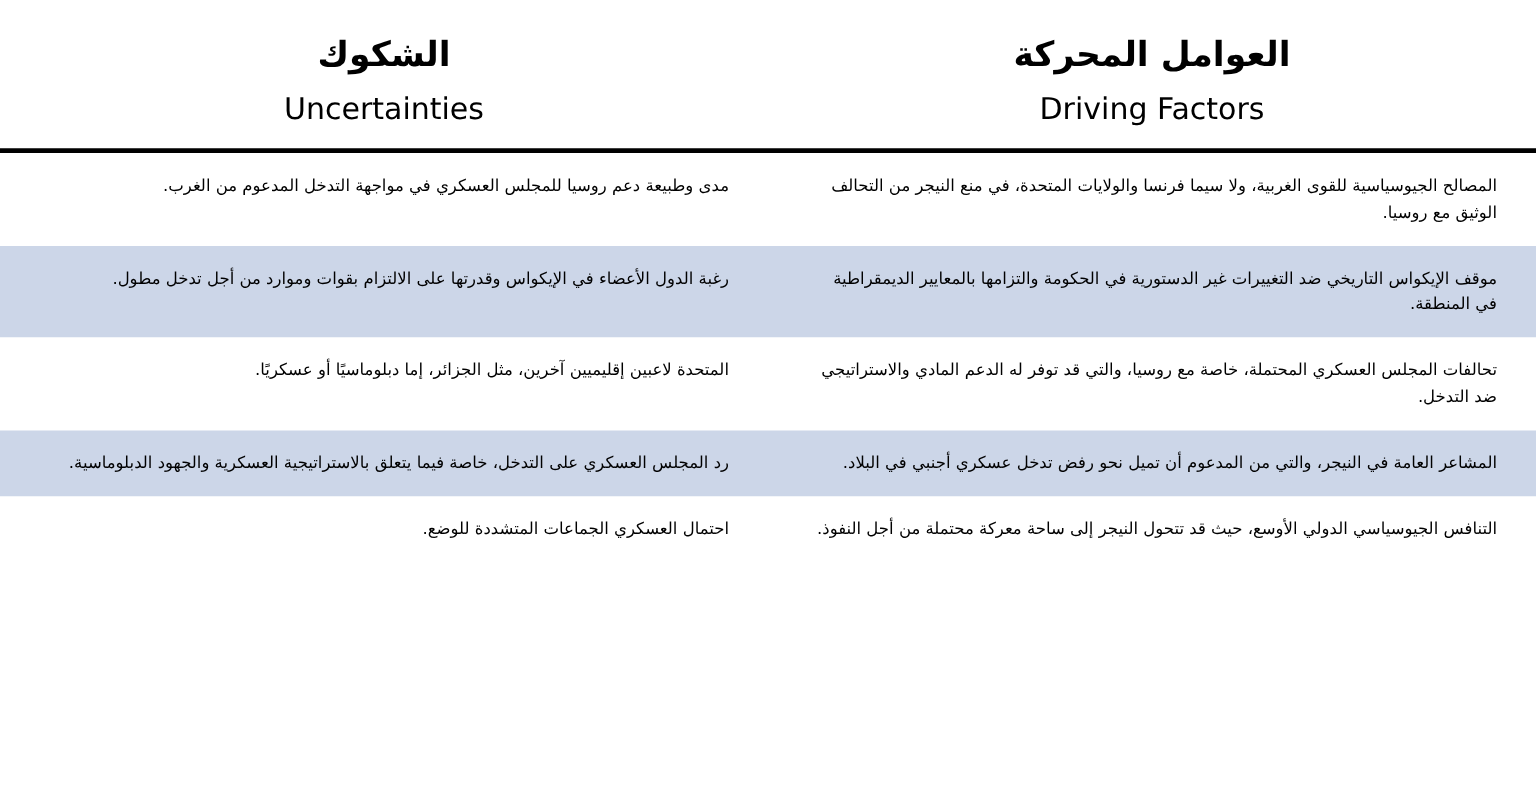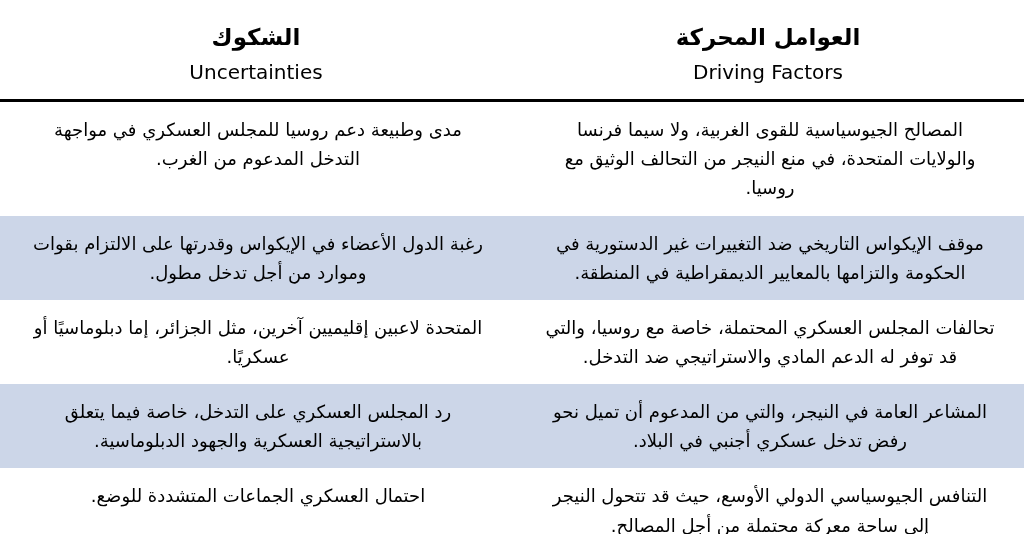--- a/index.html
+++ b/index.html
@@ -49,23 +49,23 @@
     line-height: 1.3;
     margin: 0 0 6px 0;
     direction: ltr;
   }
   thead tr.header-row th {
     border-bottom: 3px solid #000000;
   }
   tbody td {
     padding: 13px 26px 13px 30px;
     vertical-align: top;
-    text-align: center;
+    text-align: right;
     direction: rtl;
-    font-size: 18px;
+    font-size: 11px;
     line-height: 1.62;
     border: none;
   }
   tbody tr.shaded td {
     background: #ccd6e8;
   }
   tbody tr.plain td {
     background: #ffffff;
   }
   .cell-text {
@@ -121,21 +121,21 @@
       <tr class="shaded">
         <td>
           <span class="cell-text">المشاعر العامة في النيجر، والتي من المدعوم أن تميل نحو رفض تدخل عسكري أجنبي في البلاد.</span>
         </td>
         <td>
           <span class="cell-text">رد المجلس العسكري على التدخل، خاصة فيما يتعلق بالاستراتيجية العسكرية والجهود الدبلوماسية.</span>
         </td>
       </tr>
       <tr class="plain">
         <td>
-          <span class="cell-text">التنافس الجيوسياسي الدولي الأوسع، حيث قد تتحول النيجر إلى ساحة معركة محتملة من أجل المصالح.</span>
+          <span class="cell-text">التنافس الجيوسياسي الدولي الأوسع، حيث قد تتحول النيجر إلى ساحة معركة محتملة من أجل النفوذ.</span>
         </td>
         <td>
           <span class="cell-text">احتمال العسكري الجماعات المتشددة للوضع.</span>
         </td>
       </tr>
     </tbody>
   </table>
 </div>
 
 </body></html>

